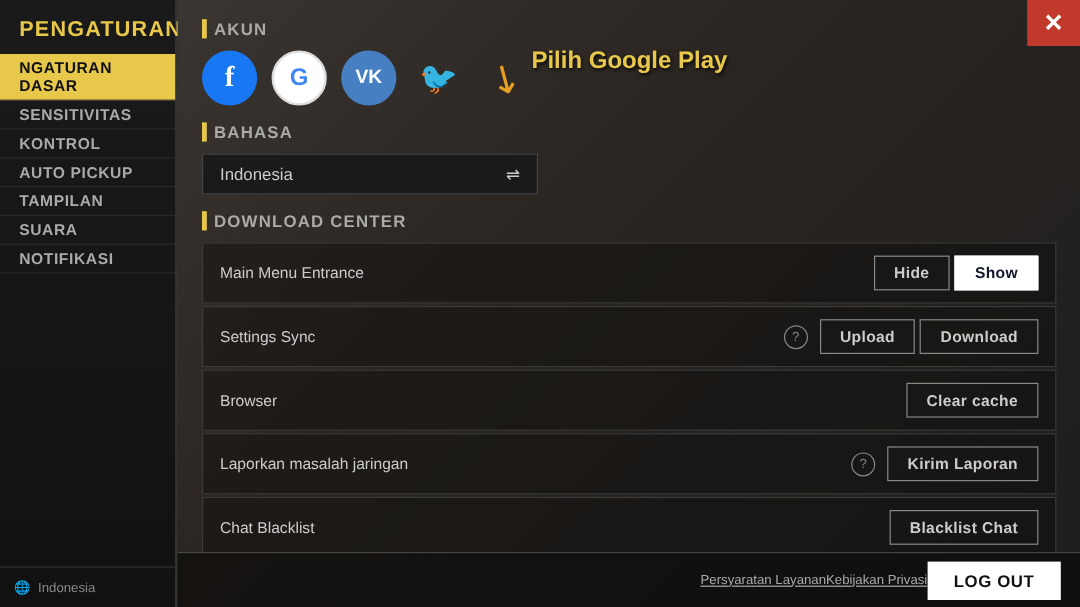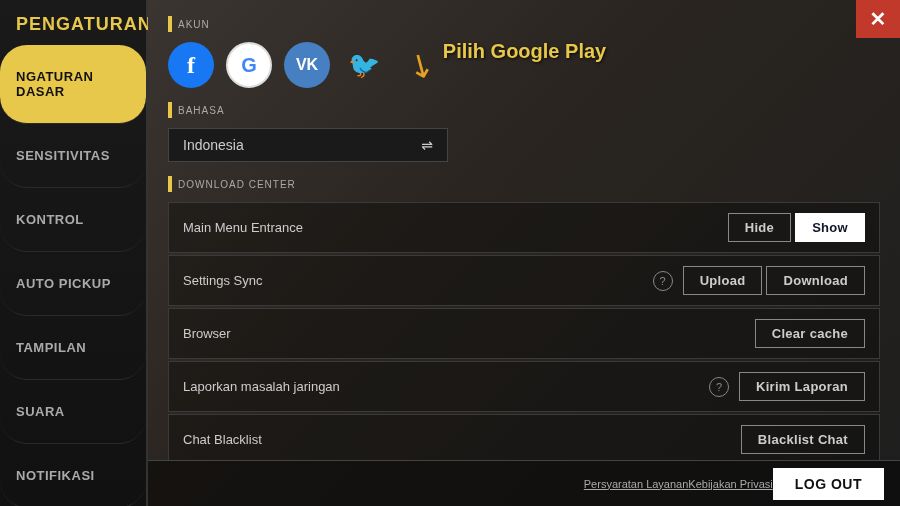--- a/index.html
+++ b/index.html
@@ -24,28 +24,27 @@
 
     .sidebar-title {
       color: #e8c84a;
       font-size: 18px;
       font-weight: bold;
       padding: 14px 16px 10px;
       letter-spacing: 1px;
     }
 
     .sidebar-item {
-      padding: 24px 16px;
+      padding: 4px 16px;
       color: #aaa;
       font-size: 13px;
       font-weight: bold;
       cursor: pointer;
       letter-spacing: 0.5px;
       border-bottom: 1px solid #2a2a2a;
-      border-radius: 27px;
     }
 
     .sidebar-item.active {
       background: #e8c84a;
       color: #111;
     }
 
     .sidebar-footer {
       margin-top: auto;
       padding: 10px 12px;
@@ -116,22 +115,22 @@
     }
 
     .section-bar {
       width: 4px;
       height: 16px;
       background: #e8c84a;
     }
 
     .section-title {
       color: #aaa;
-      font-size: 10px;
-      font-weight: normal;
+      font-size: 14px;
+      font-weight: bold;
       letter-spacing: 1px;
     }
 
     
     .account-icons {
       display: flex;
       gap: 12px;
       align-items: center;
       margin-bottom: 4px;
     }

